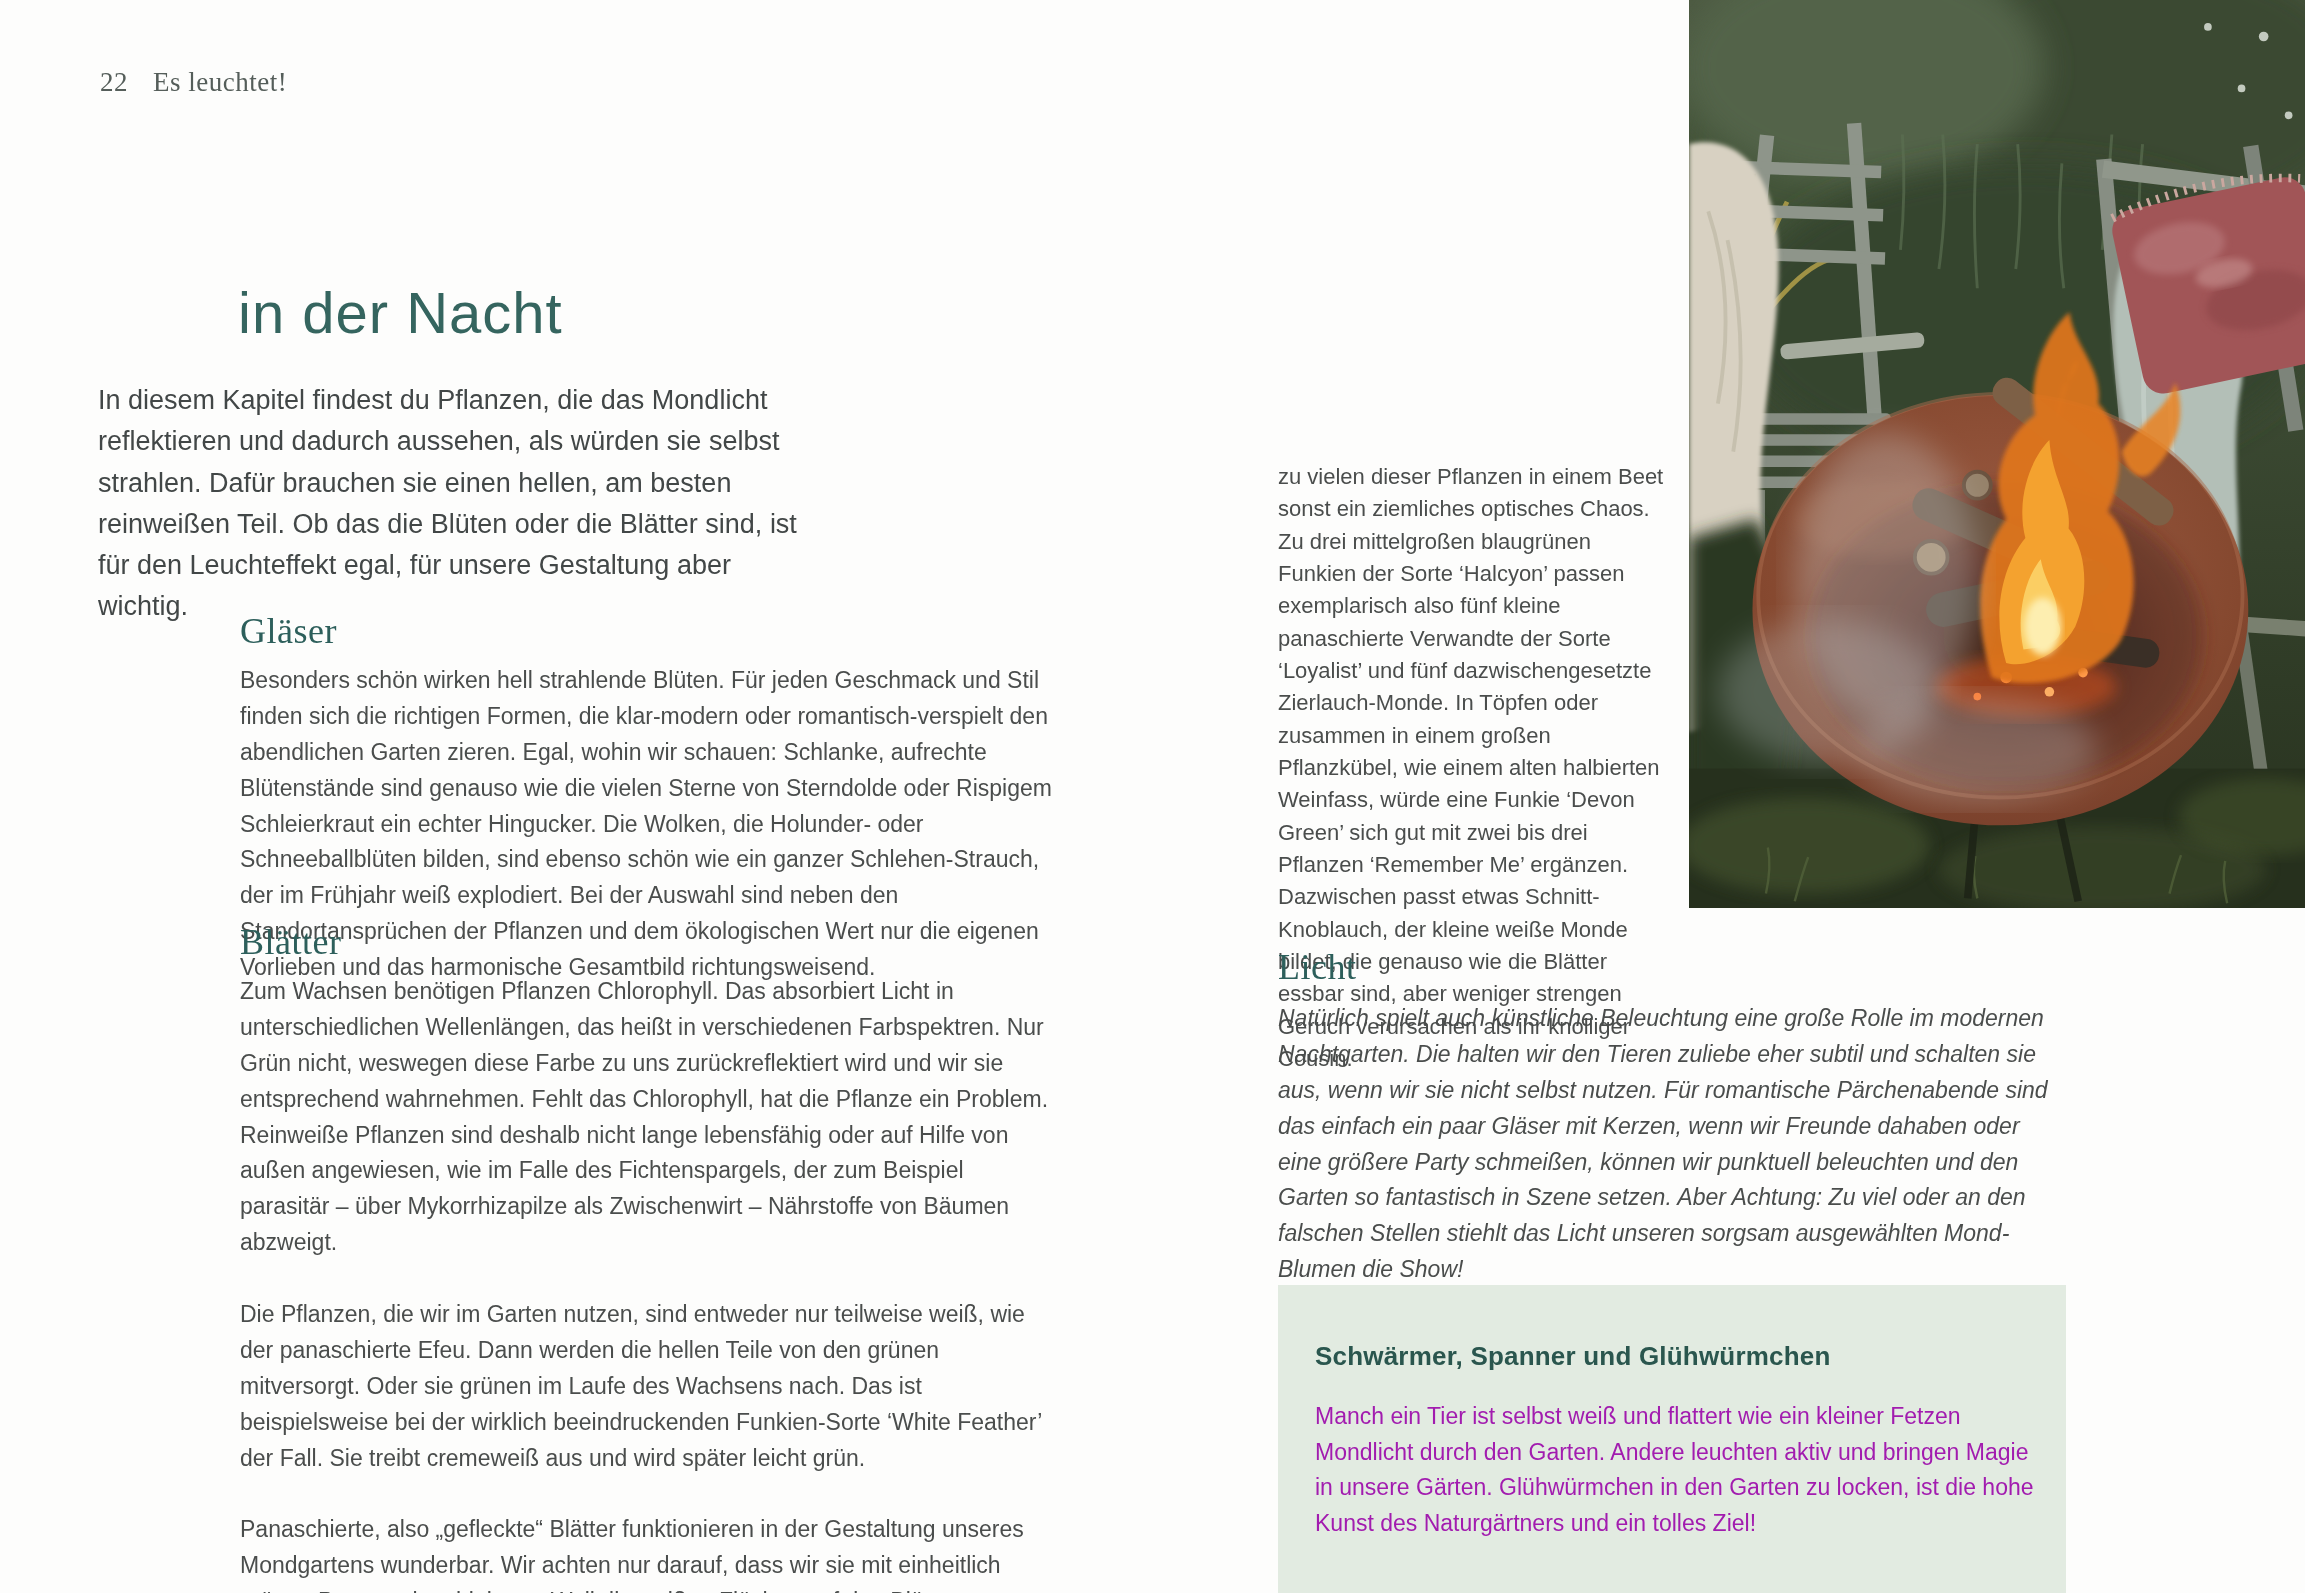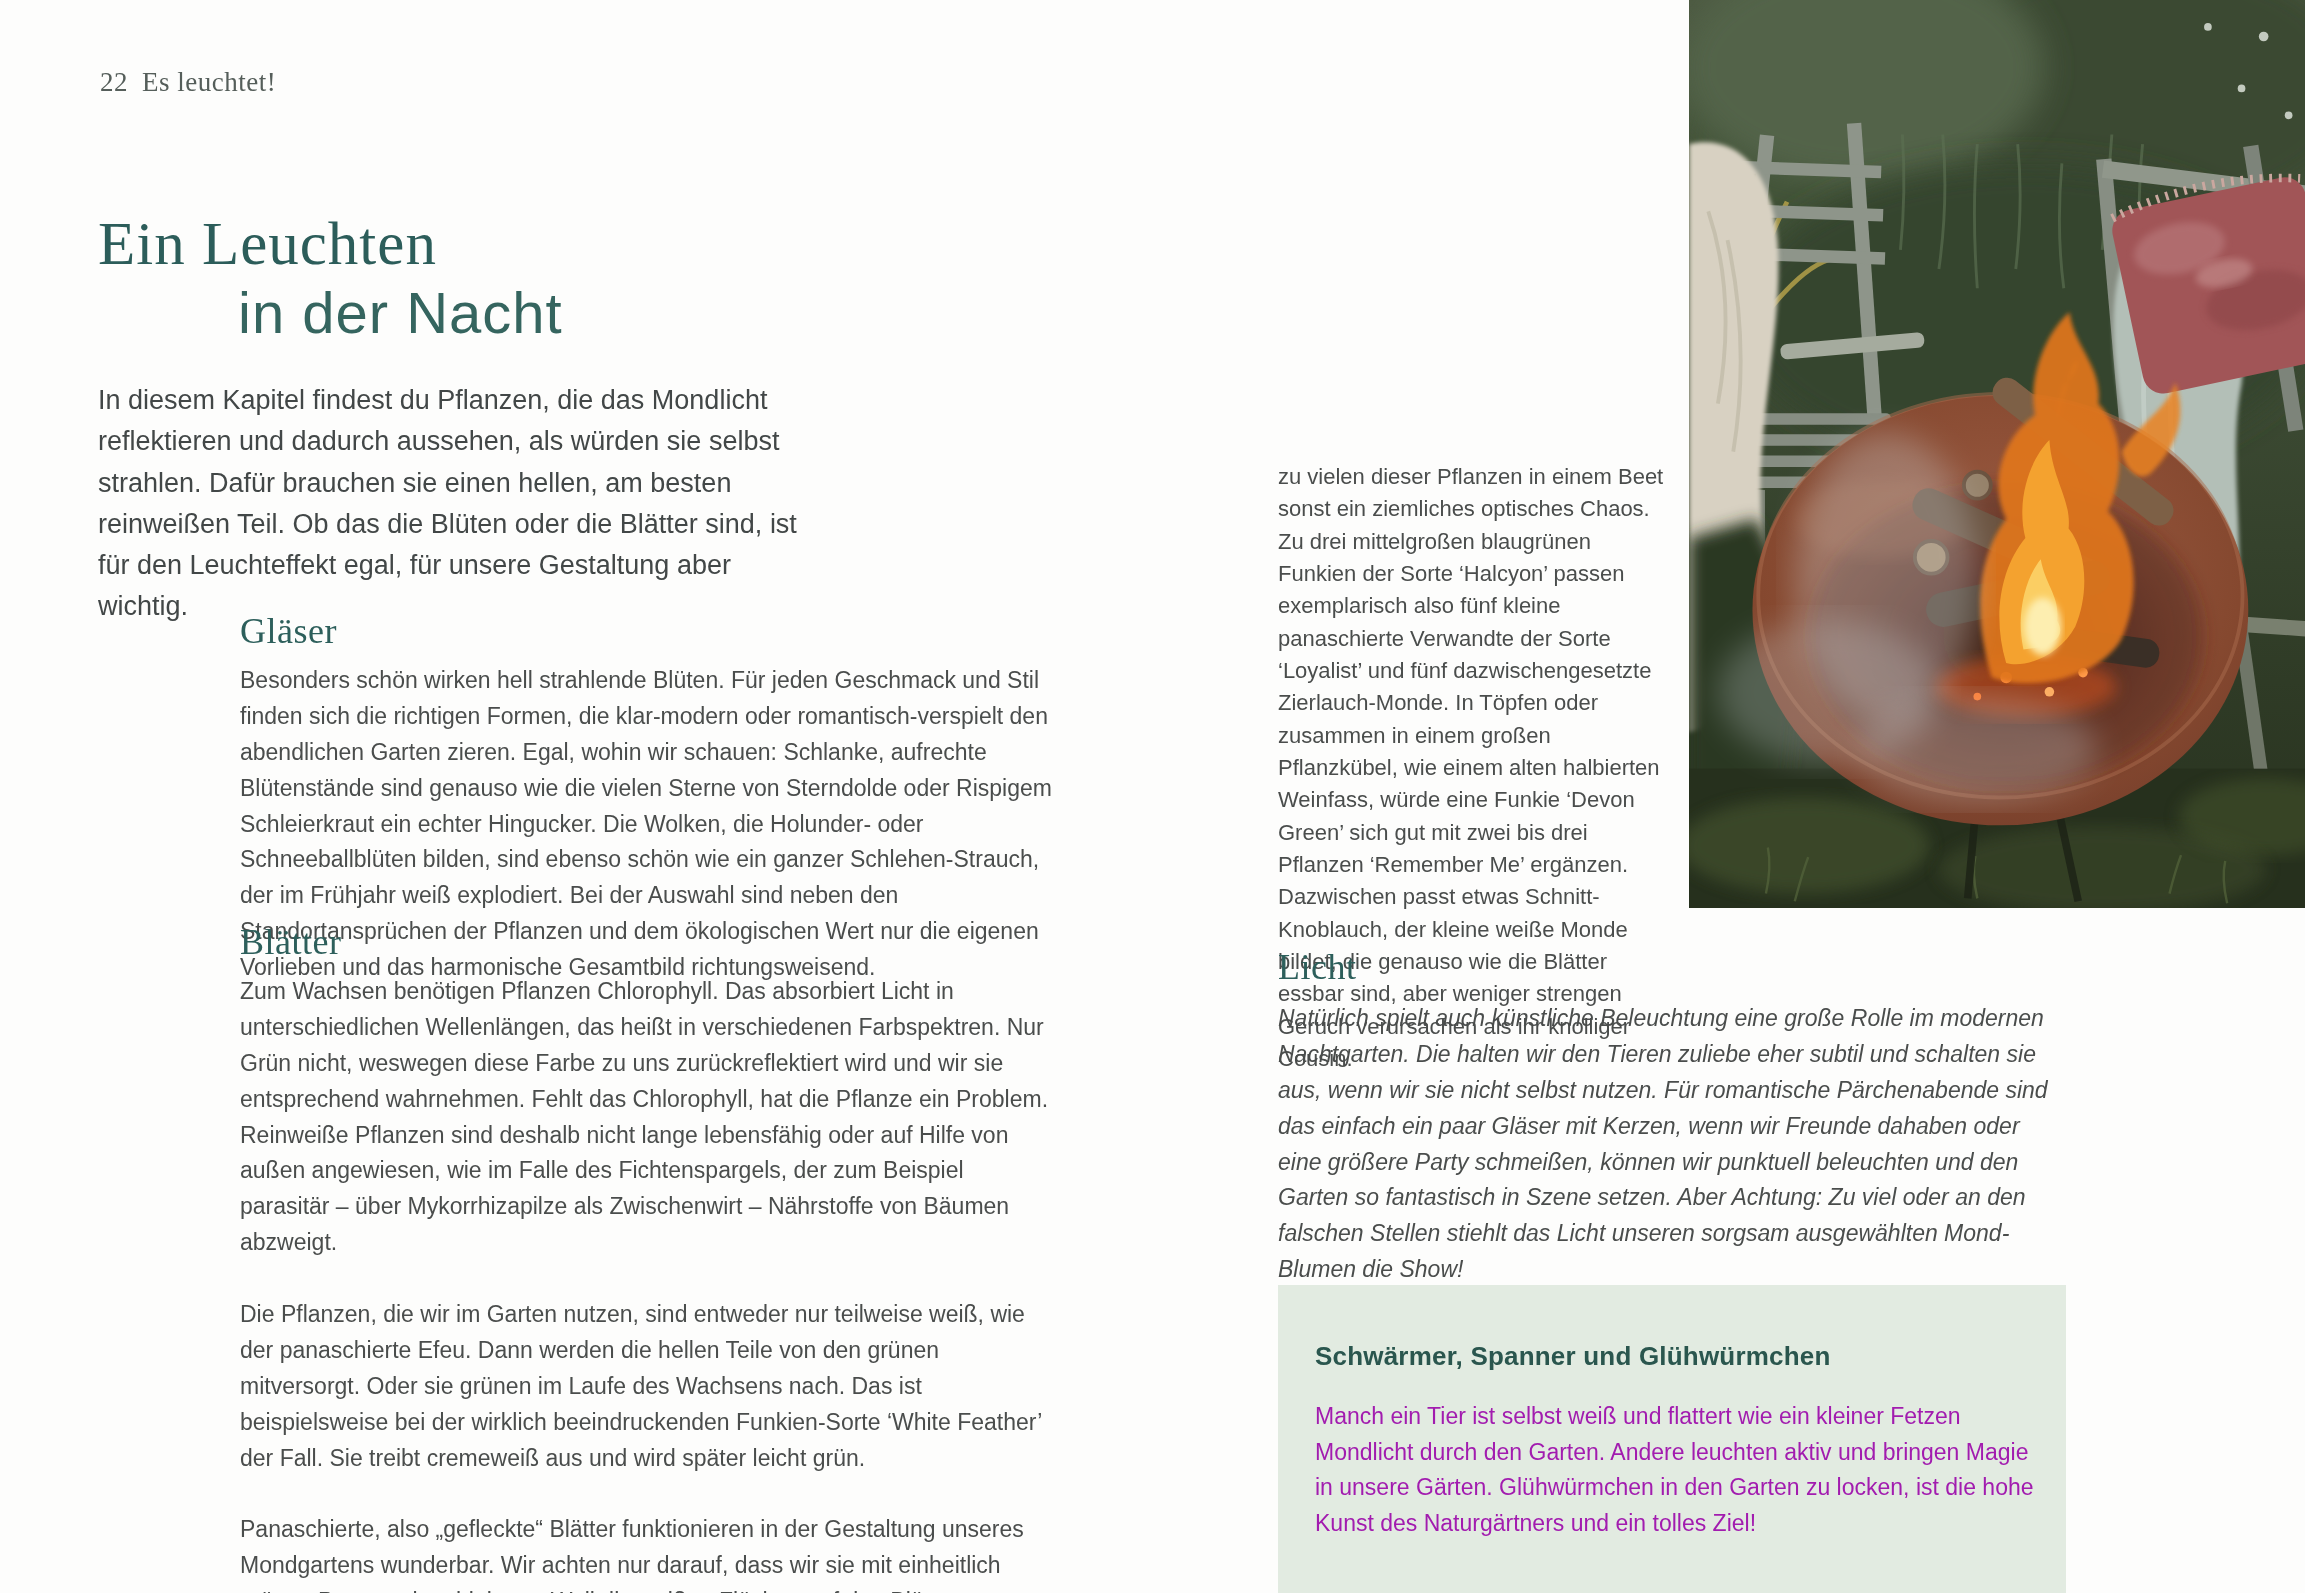--- a/index.html
+++ b/index.html
@@ -8,21 +8,21 @@
     width:2306px;height:1594px;
     background:#fdfdfc;
     overflow:hidden;
     font-family:"Liberation Sans",sans-serif;
   }
   .abs{position:absolute;}
 
   
   .runhead{
     left:100px;top:67px;
-    display:flex;gap:14px;
+    display:flex;gap:25px;
     font-family:"Liberation Serif","DejaVu Serif",serif;
     font-size:27px;color:#555e5a;letter-spacing:0.5px;
   }
 
   
   .title-line1{
     left:98px;top:213px;
     font-family:"Liberation Serif","DejaVu Serif",serif;
     font-size:61px;line-height:1;color:#2c5d5a;letter-spacing:1px;
   }
@@ -89,21 +89,20 @@
 </head>
 <body>
 
 <div id="spread">
 
   <div class="abs runhead">
     <span>22</span>
     <span>Es leuchtet!</span>
   </div>
 
-  <div class="abs title-line1">Ein Leuchten</div>
   <div class="abs title-line2">in der Nacht</div>
 
   <div class="abs intro">In diesem Kapitel findest du Pflanzen, die das Mondlicht reflektieren und dadurch aussehen, als würden sie selbst strahlen. Dafür brauchen sie einen hellen, am besten reinweißen Teil. Ob das die Blüten oder die Blätter sind, ist für den Leuchteffekt egal, für unsere Gestaltung aber wichtig.</div>
 
   <div class="abs sec-head h-blueten">Gläser</div>
   <div class="abs bodytext blueten-body">Besonders schön wirken hell strahlende Blüten. Für jeden Geschmack und Stil finden sich die richtigen Formen, die klar-modern oder romantisch-verspielt den abendlichen Garten zieren. Egal, wohin wir schauen: Schlanke, aufrechte Blütenstände sind genauso wie die vielen Sterne von Sterndolde oder Rispigem Schleierkraut ein echter Hingucker. Die Wolken, die Holunder- oder Schneeballblüten bilden, sind ebenso schön wie ein ganzer Schlehen-Strauch, der im Frühjahr weiß explodiert. Bei der Auswahl sind neben den Standortansprüchen der Pflanzen und dem ökologischen Wert nur die eigenen Vorlieben und das harmonische Gesamtbild richtungsweisend.</div>
 
   <div class="abs sec-head h-blaetter">Blätter</div>
   <div class="abs bodytext blaetter-body">
     <p>Zum Wachsen benötigen Pflanzen Chlorophyll. Das absorbiert Licht in unterschiedlichen Wellenlängen, das heißt in verschiedenen Farbspektren. Nur Grün nicht, weswegen diese Farbe zu uns zurückreflektiert wird und wir sie entsprechend wahrnehmen. Fehlt das Chlorophyll, hat die Pflanze ein Problem. Reinweiße Pflanzen sind deshalb nicht lange lebensfähig oder auf Hilfe von außen angewiesen, wie im Falle des Fichtenspargels, der zum Beispiel parasitär – über Mykorrhizapilze als Zwischenwirt – Nährstoffe von Bäumen abzweigt.</p>

